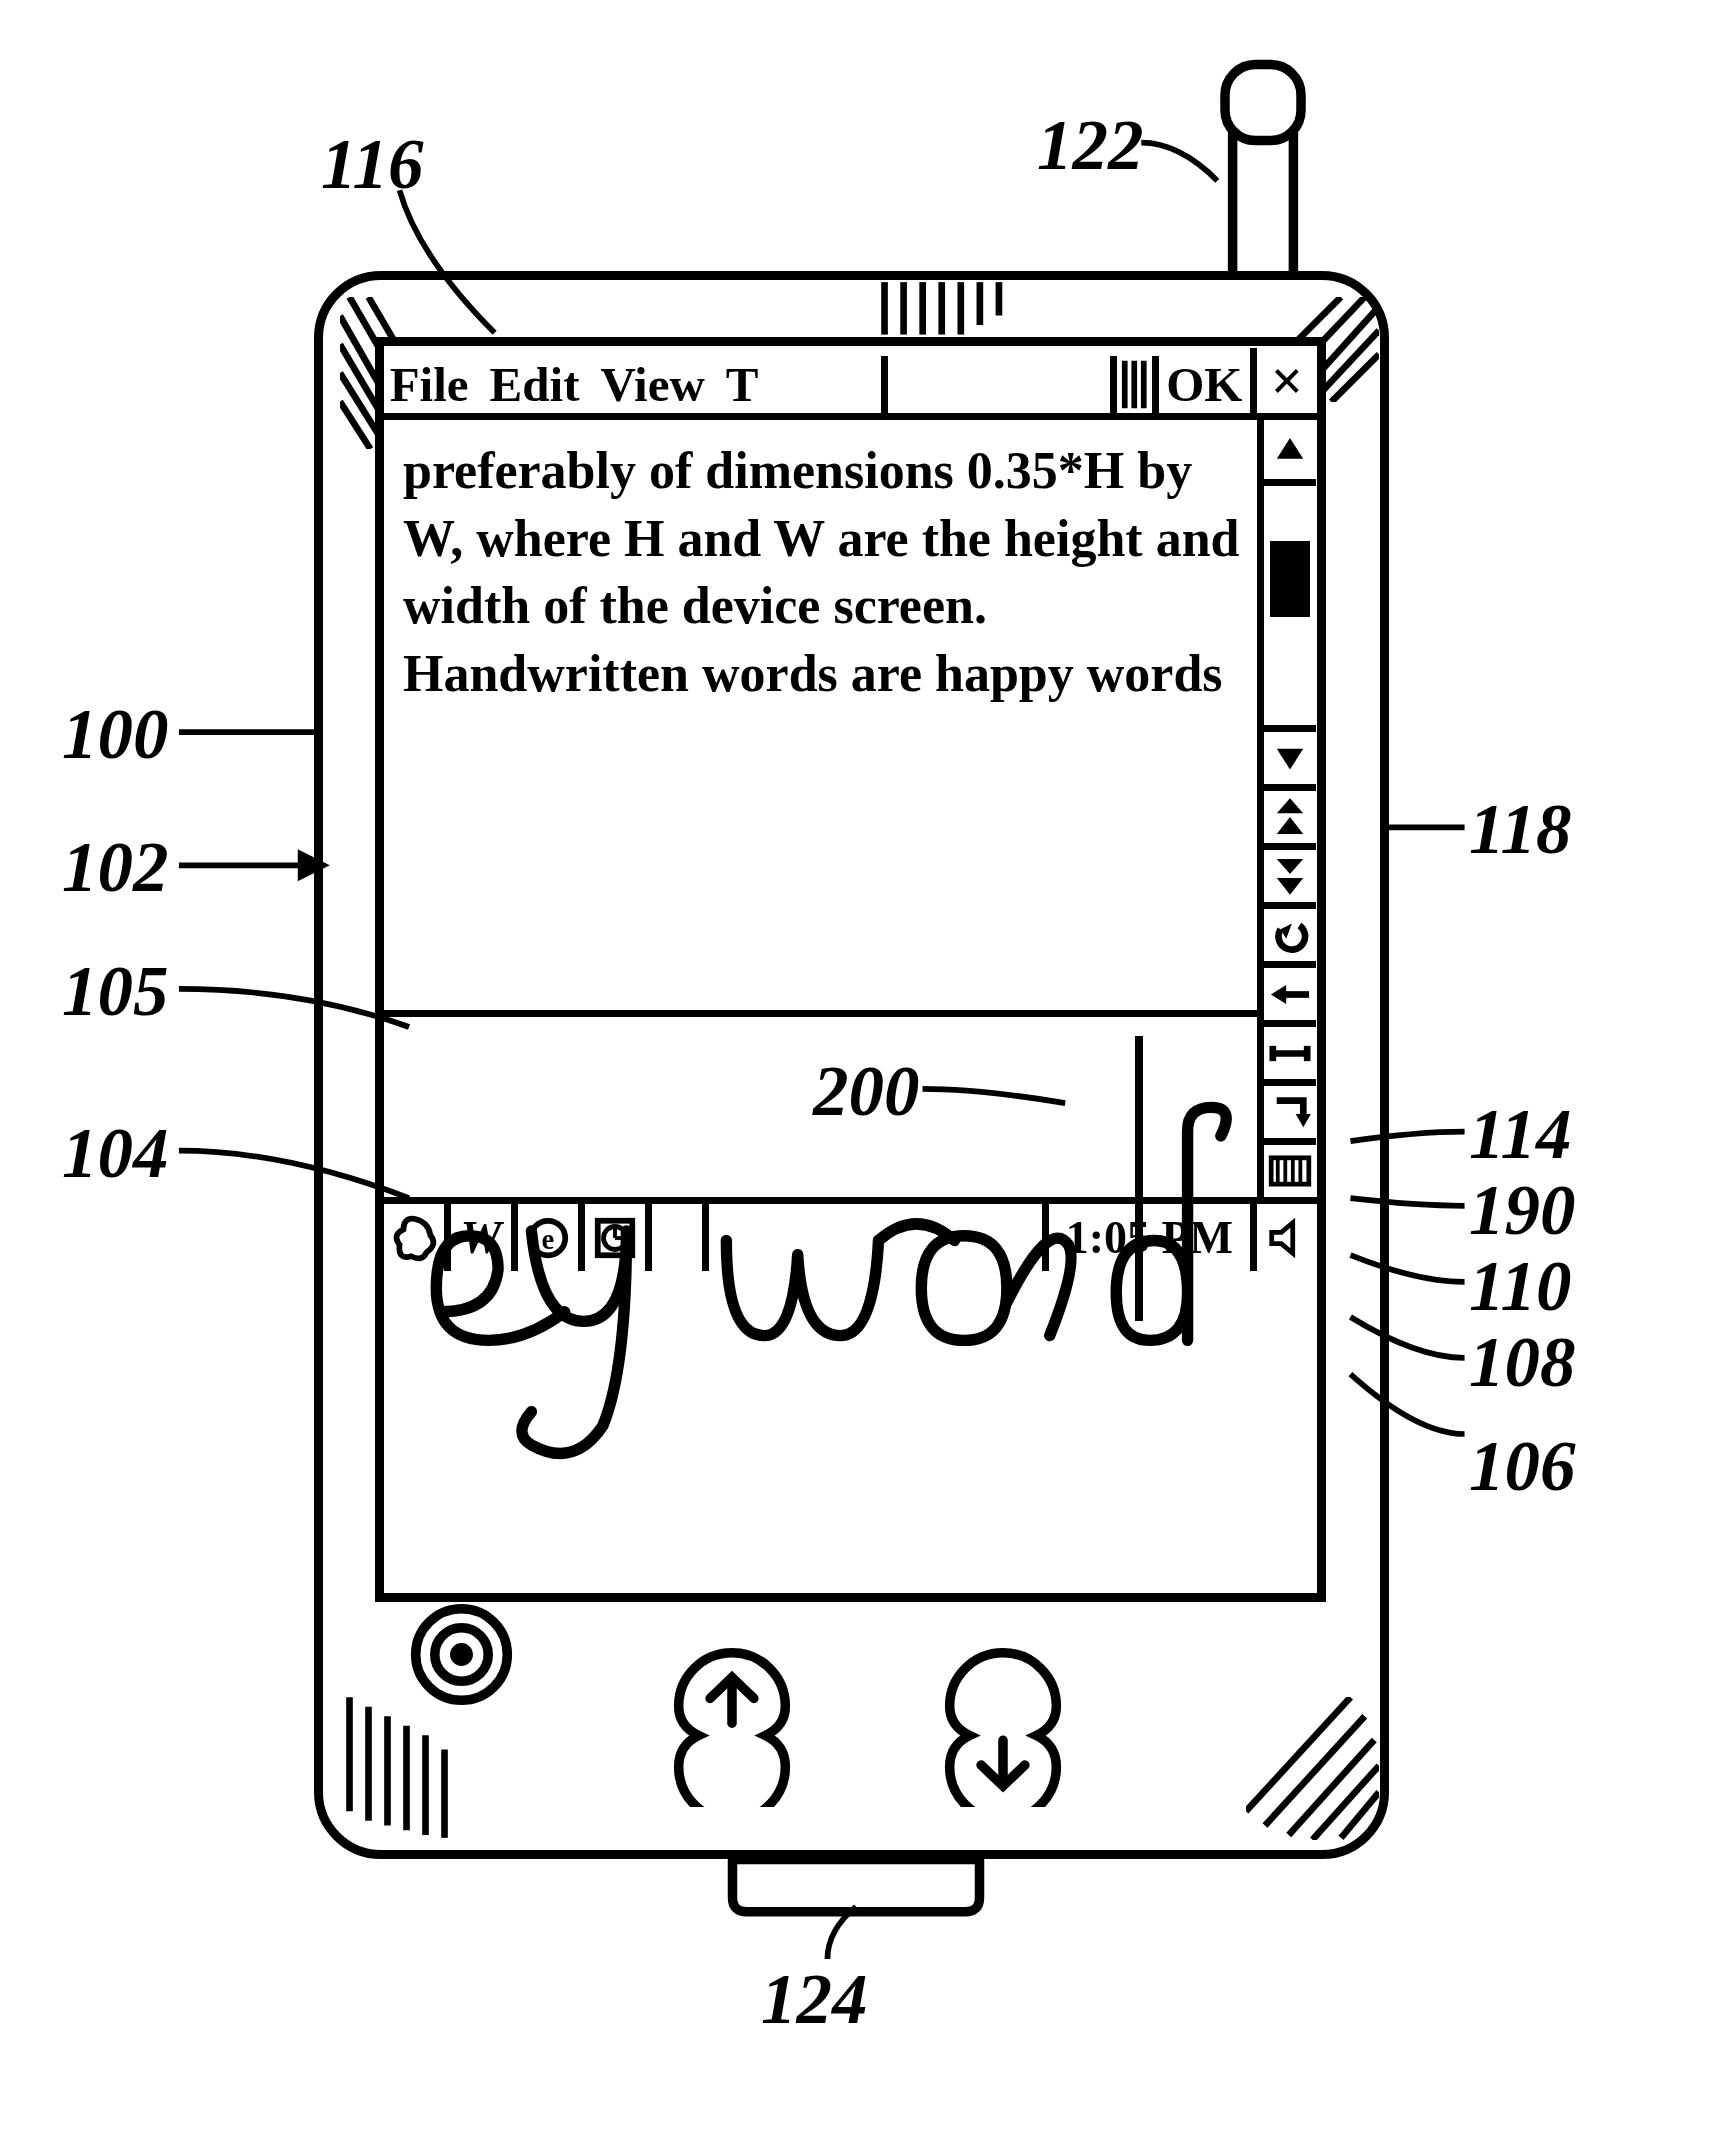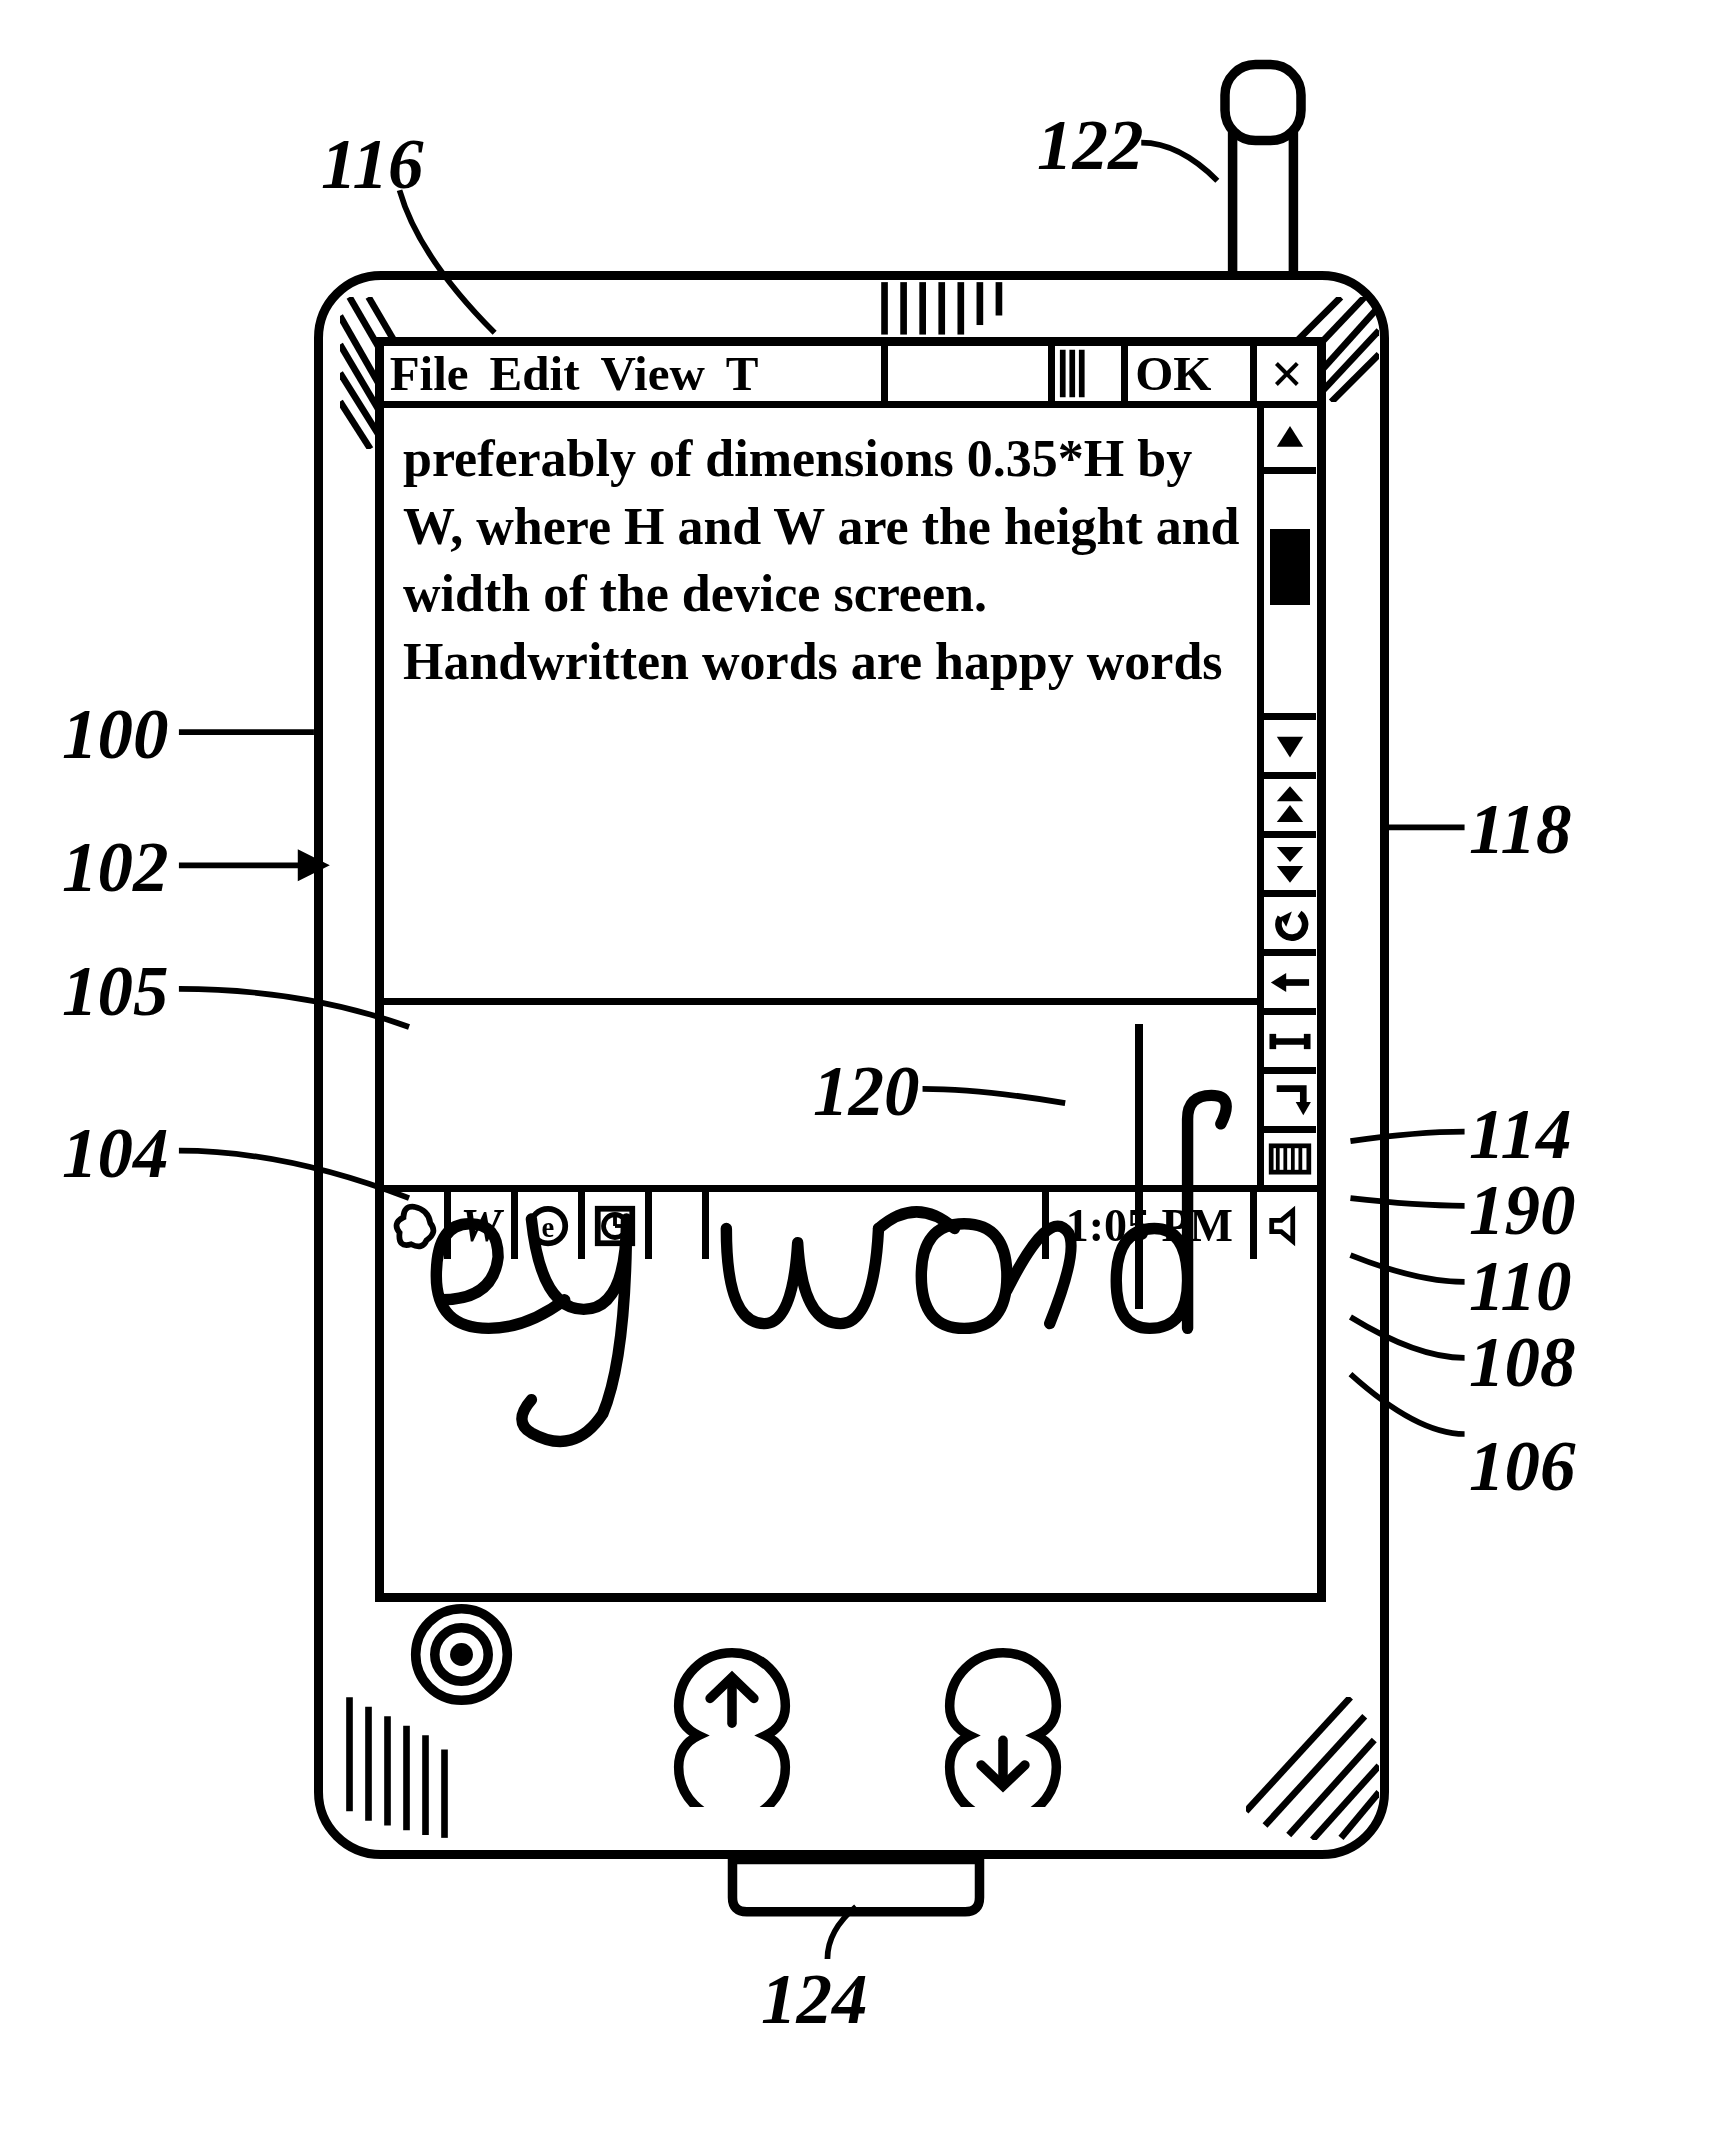--- a/index.html
+++ b/index.html
@@ -47,28 +47,27 @@
   .screen {
     position: absolute;
     left: 52px;
     top: 57px;
     width: 951px;
     height: 1265px;
     border: 9.5px solid #000;
     background: #fff;
   }
   .menubar {
-    height: 62px;
+    height: 74px;
     border-bottom: 7.6px solid #000;
     display: flex;
-    align-items: center;
+    align-items: flex-end;
     font-family: "Times New Roman", Times, serif;
     font-weight: 700;
     font-size: 49px;
-    gap: 31px;
   }
   .menuitems {
     display: flex;
     align-items: center;
     padding: 0 5.7px;
     border-right: 7.6px solid #000;
     width: 504px;
     overflow: hidden;
     white-space: nowrap;
   }
@@ -450,21 +449,21 @@
   <div class="callout" style="left:62px;  top:694px;font-style:italic;">100</div>
   <div class="callout" style="left:62px;  top:827px;text-align:center;">102</div>
   <div class="callout" style="left:62px;  top:951px;">105</div>
   <div class="callout" style="left:62px;  top:1113px;">104</div>
   <div class="callout" style="left:1469px; top:789px;">118</div>
   <div class="callout" style="left:1469px; top:1094px;">114</div>
   <div class="callout" style="left:1469px; top:1170px;">190</div>
   <div class="callout" style="left:1469px; top:1246px;">110</div>
   <div class="callout" style="left:1469px; top:1322px;">108</div>
   <div class="callout" style="left:1469px; top:1426px;">106</div>
-  <div class="callout" style="left:813px;  top:1051px;">120</div>
+  <div class="callout" style="left:813px;  top:1051px;">200</div>
   <div class="callout" style="left:761px;  top:1959px;">124</div>
 
   <svg class="leader" width="1711" height="2151" style="left:0; top:0;" viewBox="0 0 1799 2262">
 
     <path d="M420 200 Q440 270 520 350"></path>
 
     <path d="M1200 150 Q1240 150 1280 190"></path>
 
     <path d="M188 770 Q260 770 330 770"></path>
 

